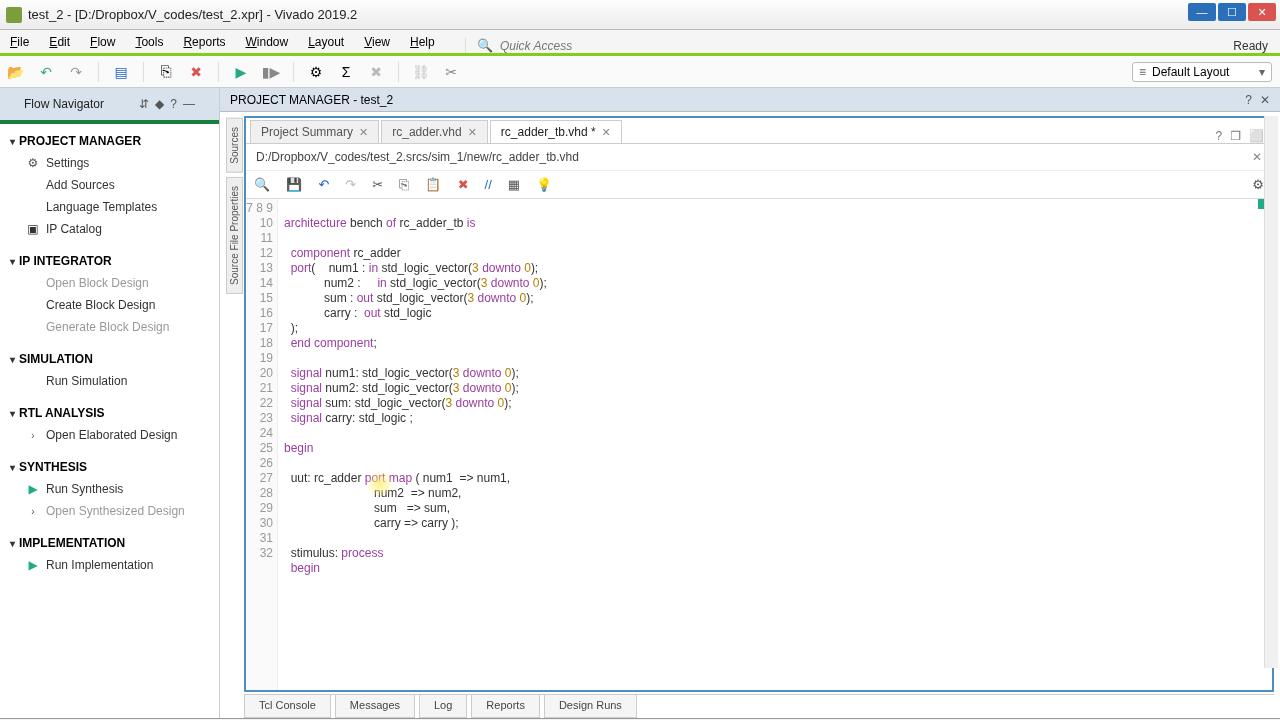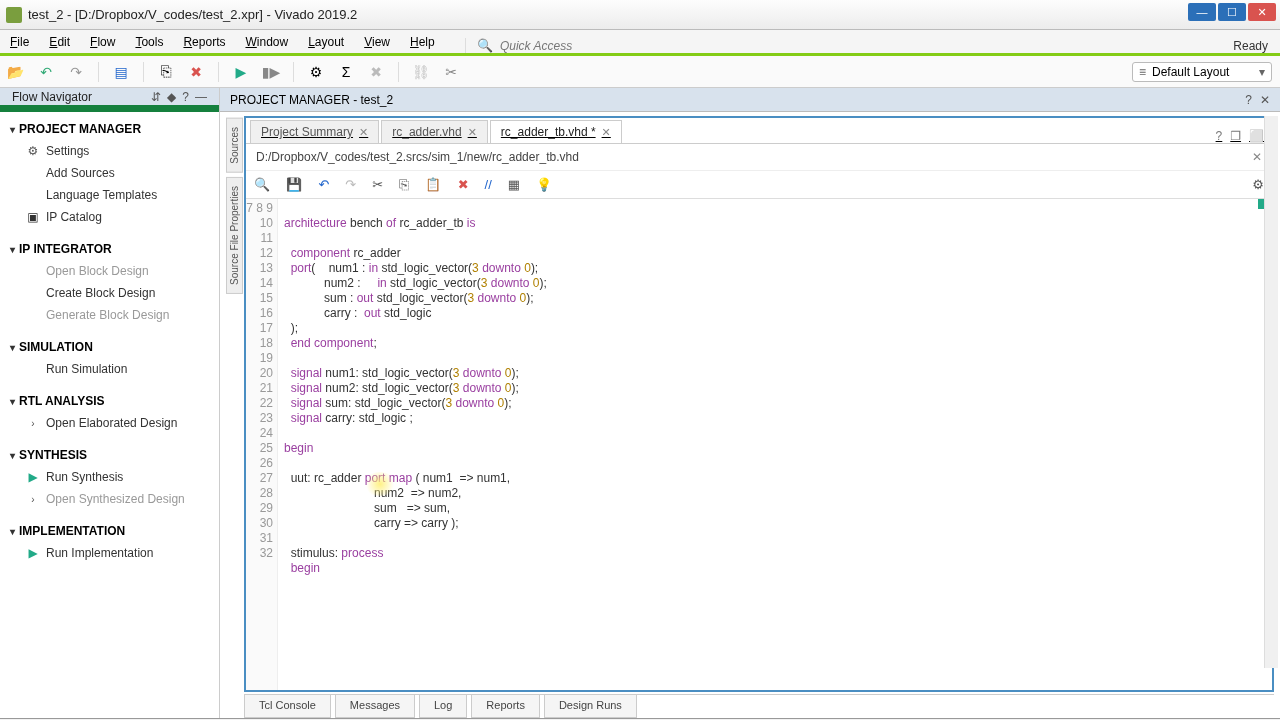--- a/index.html
+++ b/index.html
@@ -21,42 +21,42 @@
 .qa-text { color: #777; font-style: italic; }
 .ready { margin-left: auto; margin-right: 12px; color: #333; }
 .toolbar { height: 32px; background: #fafafa; border-bottom: 1px solid #ccc; display: flex; align-items: center; padding: 0 8px; gap: 14px; }
 .toolbar .ticon { width: 16px; height: 16px; cursor: pointer; display: flex; align-items: center; justify-content: center; font-size: 14px; }
 .toolbar .sep { width: 1px; height: 20px; background: #ddd; }
 .layoutbox { margin-left: auto; display: flex; align-items: center; border: 1px solid #bbb; background: #fff; padding: 2px 6px; border-radius: 3px; min-width: 140px; }
 .layoutbox .bars { margin-right: 6px; color: #666; }
 .layoutbox .chev { margin-left: auto; color: #666; }
 .mainrow { display: flex; height: 630px; }
 .navpanel { width: 220px; border-right: 1px solid #ccc; display: flex; flex-direction: column; background: #fff; overflow: hidden; }
-.navhdr { background: #d8e2ed; height: 24px; display: flex; align-items: center; padding: 0 12px; font-size: 12px; color: #222; border-bottom: 7px solid #15803d; }
+.navhdr { background: #d8e2ed; height: 36px; display: flex; align-items: center; padding: 0 24px; font-size: 12px; color: #222; border-bottom: 4px solid #15803d; }
 .navhdr .ctrls { margin-left: auto; display: flex; gap: 6px; color: #555; }
 .navbody { padding: 6px 4px; overflow: hidden; flex: 1; }
 .navgrp { margin-bottom: 10px; }
 .navgrp .gh { font-weight: bold; padding: 4px 6px; cursor: pointer; display: flex; align-items: center; gap: 4px; }
 .navgrp .gh .chev { font-size: 10px; color: #333; }
 .navgrp .items { padding-left: 16px; }
 .navitem { padding: 4px 6px; cursor: pointer; display: flex; align-items: center; gap: 6px; color: #333; }
 .navitem.dis { color: #999; cursor: default; }
 .navitem .ico { width: 14px; display: inline-flex; justify-content: center; }
 .gear { color: #555; }
 .play { color: #2a8; }
 .chevr { color: #555; font-size: 10px; }
 .rightcol { flex: 1; display: flex; flex-direction: column; position: relative; }
 .pmhdr { background: #d8e2ed; height: 24px; display: flex; align-items: center; padding: 0 10px; border-bottom: 1px solid #bbb; }
 .pmhdr .lbl { font-weight: normal; }
 .pmhdr .ctrls { margin-left: auto; display: flex; gap: 8px; color: #555; }
 .editorwrap { flex: 1; display: flex; border: 2px solid #4a8ec2; margin: 4px 6px 2px 24px; position: relative; background: #fff; }
 .sidetab { position: absolute; left: -20px; top: 0; width: 18px; }
 .sidetab .st { writing-mode: vertical-rl; transform: rotate(180deg); background: #eee; border: 1px solid #ccc; padding: 8px 2px; margin-bottom: 4px; font-size: 10px; color: #555; text-align: center; cursor: pointer; }
 .edcontent { flex: 1; display: flex; flex-direction: column; }
-.edtabs { height: 26px; border-bottom: 1px solid #ccc; display: flex; align-items: flex-end; padding-left: 4px; text-decoration: underline; }
+.edtabs { height: 26px; border-bottom: 1px solid #ccc; display: flex; align-items: flex-end; padding-left: 4px; }
 .edtab { padding: 4px 10px; border: 1px solid #ccc; border-bottom: none; background: #f0f0f0; margin-right: 2px; cursor: pointer; display: flex; align-items: center; gap: 6px; font-size: 12px; color: #555; }
 .edtab.active { background: #fff; color: #222; }
 .edtab .close { color: #888; font-size: 11px; }
 .edtabs .rctrls { margin-left: auto; display: flex; gap: 8px; padding-right: 8px; color: #777; }
 .pathbar { padding: 6px 10px; color: #444; border-bottom: 1px solid #eee; display: flex; }
 .pathbar .cls { margin-left: auto; color: #888; cursor: pointer; }
 .edtoolbar { height: 28px; border-bottom: 1px solid #ddd; display: flex; align-items: center; padding: 0 8px; gap: 16px; }
 .edtoolbar .ei { cursor: pointer; color: #555; font-size: 13px; }
 .edtoolbar .ei.blue { color: #2266cc; }
 .edtoolbar .ei.red { color: #d9534f; }

